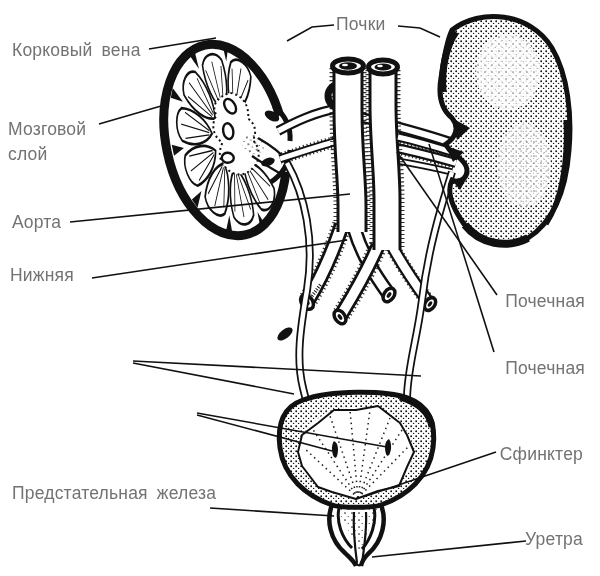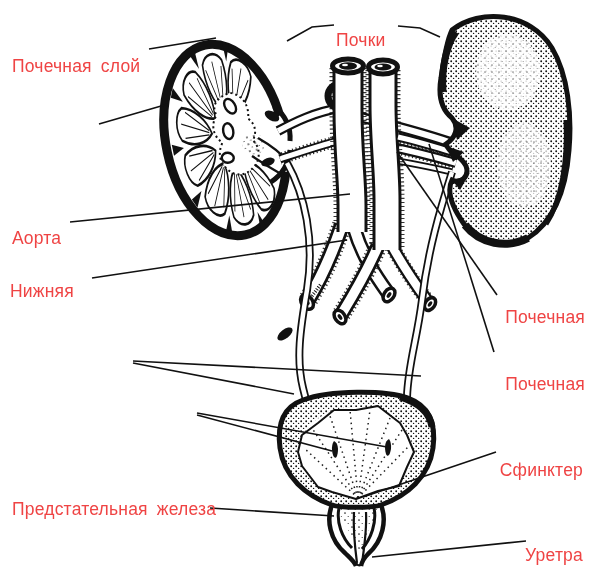--- a/index.html
+++ b/index.html
@@ -4,21 +4,21 @@
 <style>
   html,body{margin:0;padding:0;}
   body{
     width:600px;height:576px;position:relative;background:#ffffff;
     font-family:"Liberation Sans",sans-serif;color:#111;overflow:hidden;
   }
   #stage{position:absolute;left:0;top:0;width:600px;height:576px;}
   svg{position:absolute;left:0;top:0;}
   .label{
     position:absolute;font-size:17.5px;line-height:22px;
-    letter-spacing:.2px;word-spacing:4px;color:#ef4444;margin-top:16px;
+    letter-spacing:.2px;word-spacing:4px;color:#737373;
   }
   .label.two{line-height:22px;}
   .label.right{text-align:left;}
   .ln{white-space:nowrap;}
 </style>
 </head>
 <body>
 
 <div id="stage">
 
@@ -218,21 +218,25 @@
     <path d="M494,352 L429,144"></path>
     <path d="M496,452 L363,497"></path>
     <path d="M526,541 L372,557"></path>
   </g>
 </svg>
 
 <div class="label" style="left:336px;top:13px">
   <div class="ln">Почки</div>
 </div>
 <div class="label" style="left:12px;top:39px">
-  <div class="ln">Почечная слой</div>
+  <div class="ln">Корковый вена</div>
+</div>
+<div class="label two" style="left:8px;top:117px;line-height:25px">
+  <div class="ln">Мозговой</div>
+  <div class="ln">слой</div>
 </div>
 <div class="label" style="left:12px;top:211px">
   <div class="ln">Аорта</div>
 </div>
 <div class="label two" style="left:10px;top:264px;line-height:23px">
   <div class="ln">Нижняя</div>
 </div>
 <div class="label two" style="left:12px;top:483px;line-height:21px">
   <div class="ln">Предстательная железа</div>
 </div>

